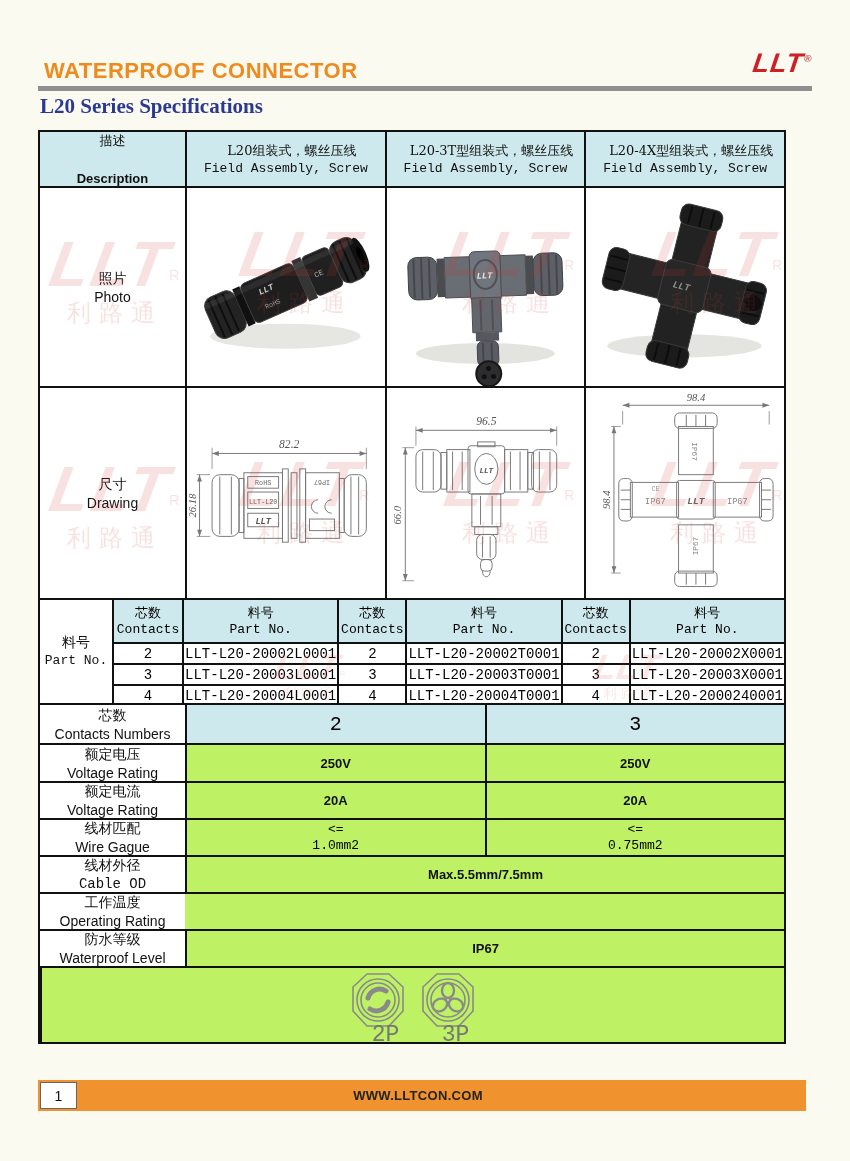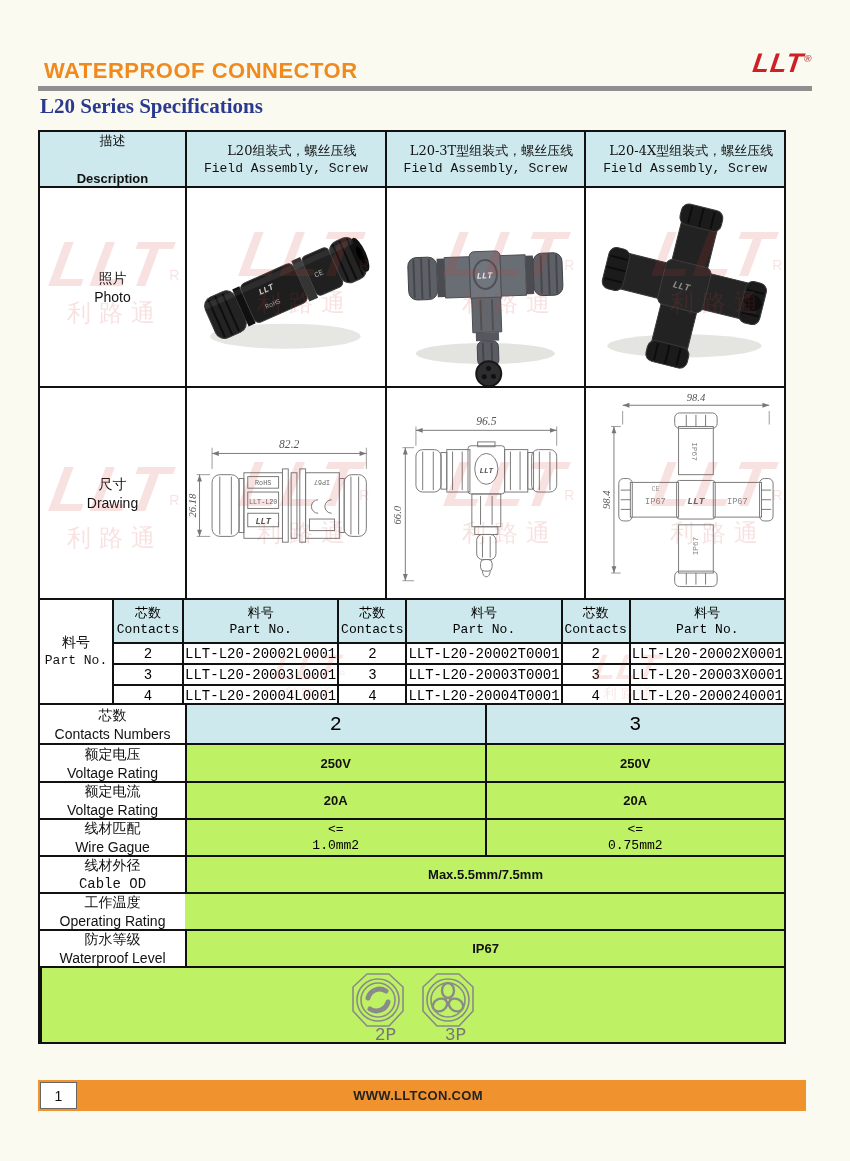--- a/index.html
+++ b/index.html
@@ -51,21 +51,21 @@
   .pg-he { font-family:"Liberation Mono", monospace; font-size:13px; line-height:16px; }
   .pg-v { font-family:"Liberation Mono", monospace; font-size:14px; line-height:20px; white-space:nowrap; }
   .spec-val { font-size:13px; font-weight:600; color:#111; }
   .big-num { font-family:"Liberation Mono", monospace; font-size:20px; font-weight:400; }
   .mono-val { font-family:"Liberation Mono", monospace; font-weight:400; font-size:13px; line-height:16px; }
 
   
   .r-pin { height:76px; }
   .pin-wrap { display:flex; align-items:flex-start; justify-content:center; gap:8px; padding-top:4px; }
   .pin-fig { display:flex; flex-direction:column; align-items:center; }
-  .pin-lab { font-family:"Liberation Mono", monospace; font-size:18px; color:#777; line-height:16px; margin-top:-2px;margin-left:15px; }
+  .pin-lab { font-family:"Liberation Mono", monospace; font-size:23px; color:#777; line-height:16px; margin-top:-2px;margin-left:15px; }
 
   
   .footer-bar { position:absolute; left:38px; top:1080px; width:768px; height:31px; background:#f0922e; display:flex; align-items:center; }
   .page-num-box { width:37px; height:27px; margin-left:2px; background:#fff; border:1px solid #666; display:flex; align-items:center; justify-content:center; font-size:14px; color:#111; }
   .site-text { position:absolute; left:0; right:8px; text-align:center; font-size:13px; font-weight:bold; color:#232323; letter-spacing:.3px; }
 
   
   .wm { position:absolute; z-index:6; pointer-events:none; text-align:center; color:#cf3b33; opacity:.14; }
   .wm .wm-llt { font-style:italic; font-weight:bold; font-size:64px; line-height:58px; letter-spacing:2px; transform:skewX(-10deg); display:inline-block; }
   .wm sup { font-size:14px; font-style:normal; }

